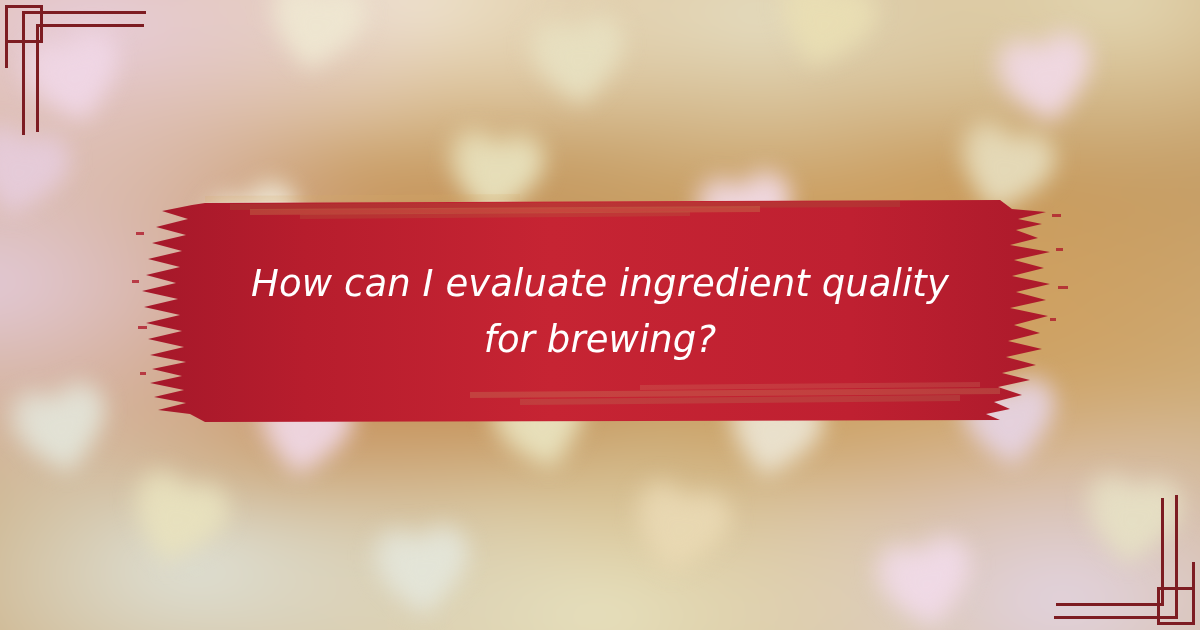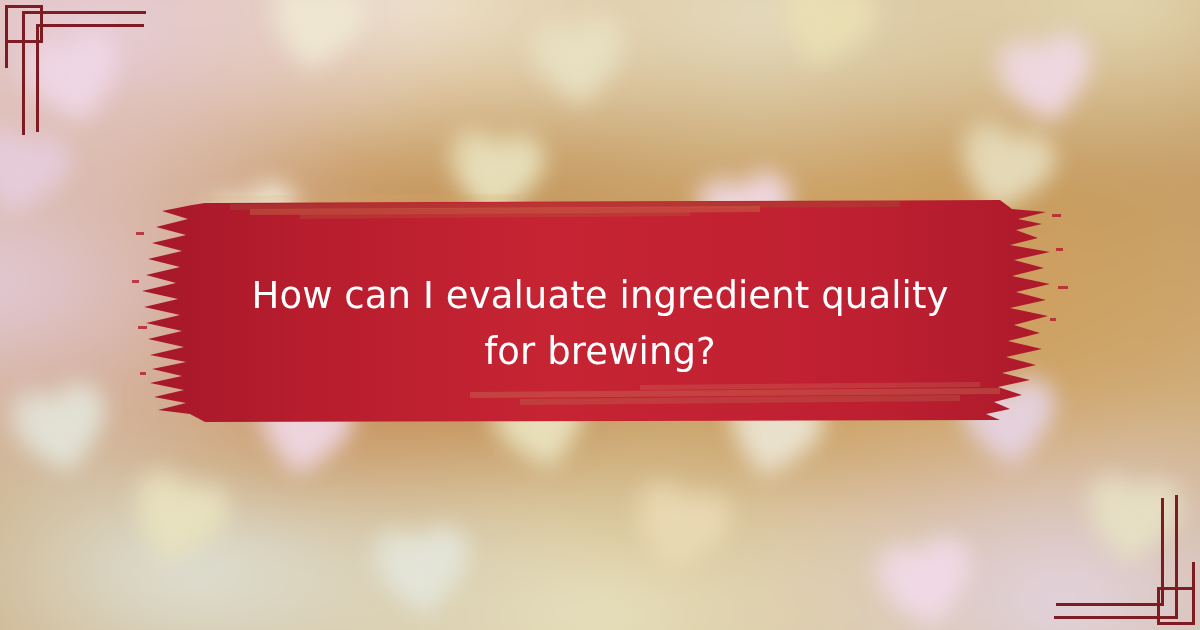--- a/index.html
+++ b/index.html
@@ -39,24 +39,25 @@
   }
   .blurwrap{position:absolute;inset:0;filter:blur(11px);}
 
   
   .banner-wrap{
     position:absolute;left:0;top:186px;width:1200px;height:252px;
   }
   .banner-wrap svg{display:block;width:100%;height:100%;}
 
   .headline{
-    position:absolute;left:0;top:198px;width:1200px;height:252px;
+    position:absolute;left:0;top:186px;width:1200px;height:252px;
     display:flex;align-items:center;justify-content:center;
     text-align:center;
     pointer-events:none;
+    font-style:italic;
   }
   .headline h1{
     margin:0;
     width:700px;
     color:#ffffff;
     font-family:"DejaVu Sans","Liberation Sans",sans-serif;
     font-size:37px;
     font-weight:400;
     line-height:1.52;
     letter-spacing:.1px;

